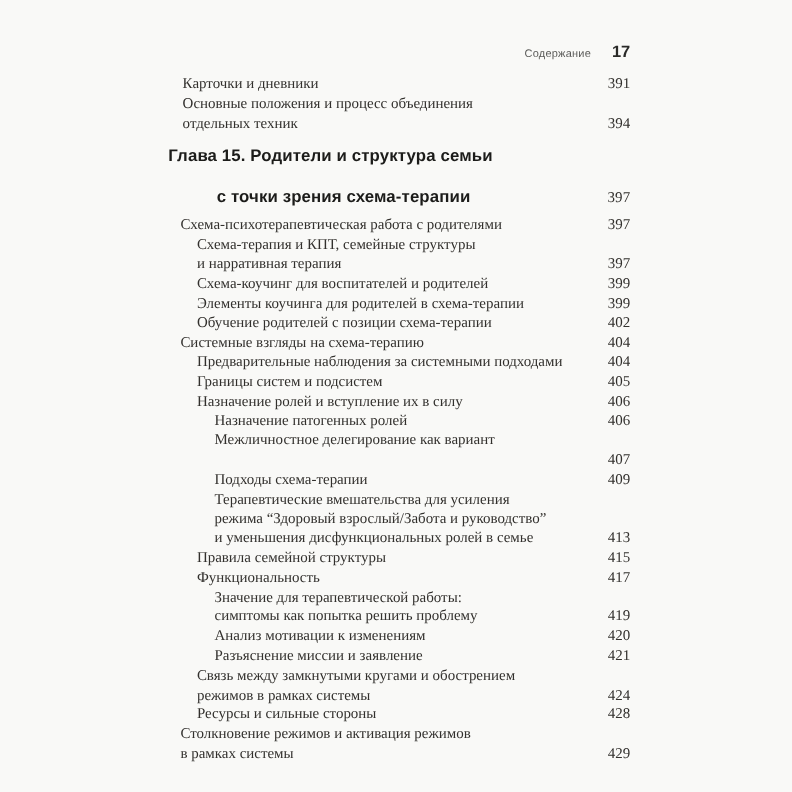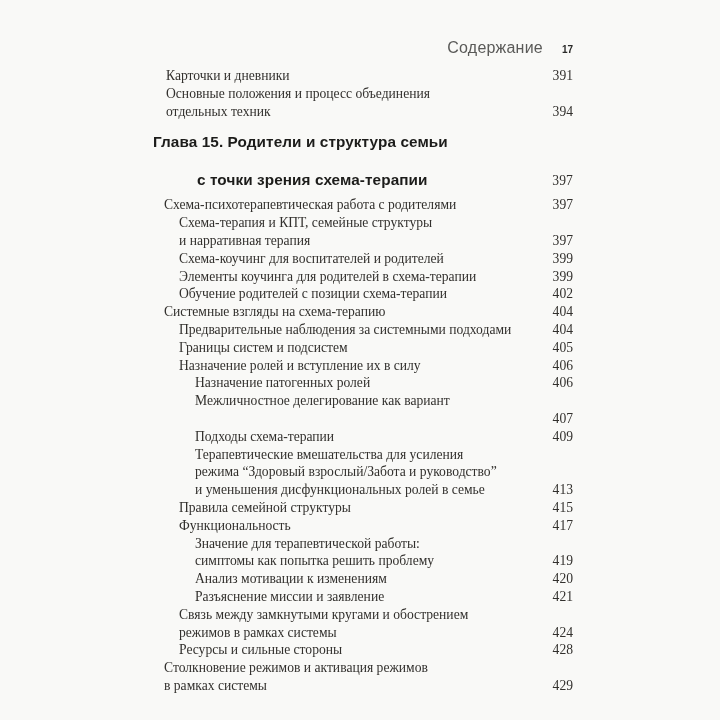--- a/index.html
+++ b/index.html
@@ -22,26 +22,26 @@
     top: 39px;
     left: 150px;
     width: 423px;
     display: flex;
     justify-content: flex-end;
     align-items: baseline;
     gap: 19px;
     font-family: "Liberation Sans", "DejaVu Sans", sans-serif;
   }
   .running-title {
-    font-size: 16px;
+    font-size: 10px;
     color: #5a5a58;
     letter-spacing: 0.2px;
   }
   .folio {
-    font-size: 10px;
+    font-size: 15px;
     font-weight: 700;
     color: #2a2a28;
   }
   
   .toc {
     position: absolute;
     top: 67px;
     left: 150px;
     width: 423px;
     font-size: 13.6px;

